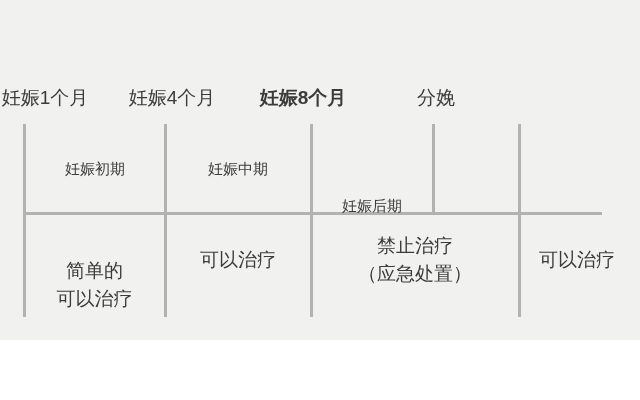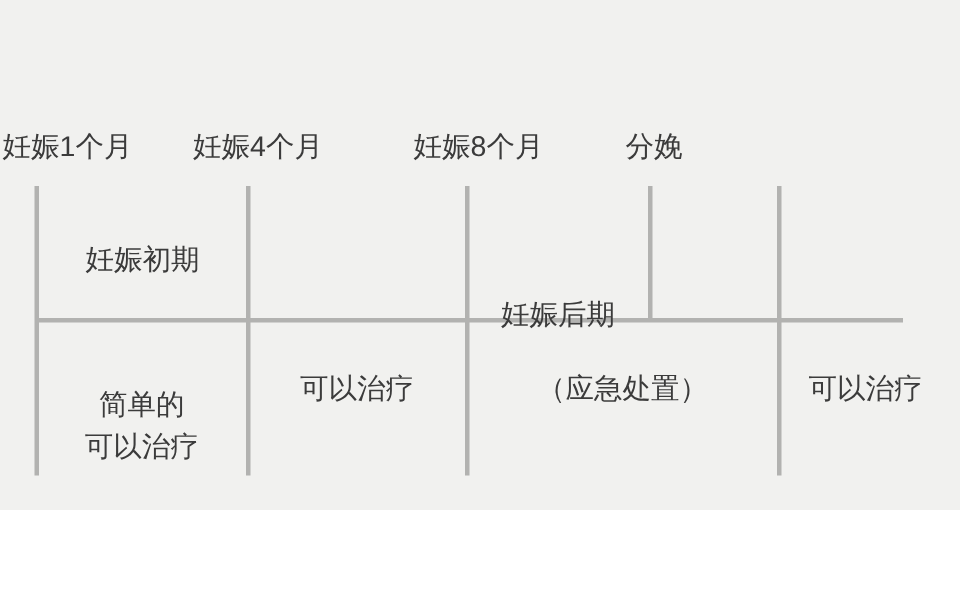--- a/index.html
+++ b/index.html
@@ -20,28 +20,28 @@
   .vline-5 { left:518px; top:124px; height:193px; }
   .hline-main { left:24px; top:212px; width:578px; }
 
   .milestone {
     position:absolute; top:85px;
     transform:translateX(-50%);
     font-size:19px; white-space:nowrap;
   }
   .milestone-1 { left:45px; }
   .milestone-2 { left:172px; }
-  .milestone-3 { left:319px; }
+  .milestone-3 { left:303px;font-weight:bold; }
   .milestone-4 { left:436px; }
   .milestone-5 { left:563px; }
 
   .period {
     position:absolute; top:160px;
     transform:translateX(-50%);
-    font-size:19px; white-space:nowrap;
+    font-size:15px; white-space:nowrap;
   }
   .period-1 { left:95px; }
   .period-2 { left:238px; }
   .period-3 { left:372px;margin-top:37px; }
 
   .cell {
     position:absolute; top:216px; height:88px;
     display:flex; flex-direction:column;
     justify-content:center; align-items:center;
     font-size:19px; line-height:28px; text-align:center;
@@ -63,29 +63,31 @@
   <div class="milestone milestone-4">分娩</div>
 
   <div class="vline vline-1"></div>
   <div class="vline vline-2"></div>
   <div class="vline vline-3"></div>
   <div class="vline vline-4"></div>
   <div class="vline vline-5"></div>
   <div class="hline hline-main"></div>
 
   <div class="period period-1">妊娠初期</div>
+  <div class="period period-2">妊娠中期</div>
   <div class="period period-3">妊娠后期</div>
 
   <div class="cell cell-1">
     <span>简单的</span>
     <span>可以治疗</span>
   </div>
   <div class="cell cell-2">
     <span>可以治疗</span>
   </div>
   <div class="cell cell-3">
+    <span>禁止治疗</span>
     <span>（应急处置）</span>
   </div>
   <div class="cell cell-4">
     <span>可以治疗</span>
   </div>
 
 </div>
 
 </body></html>

